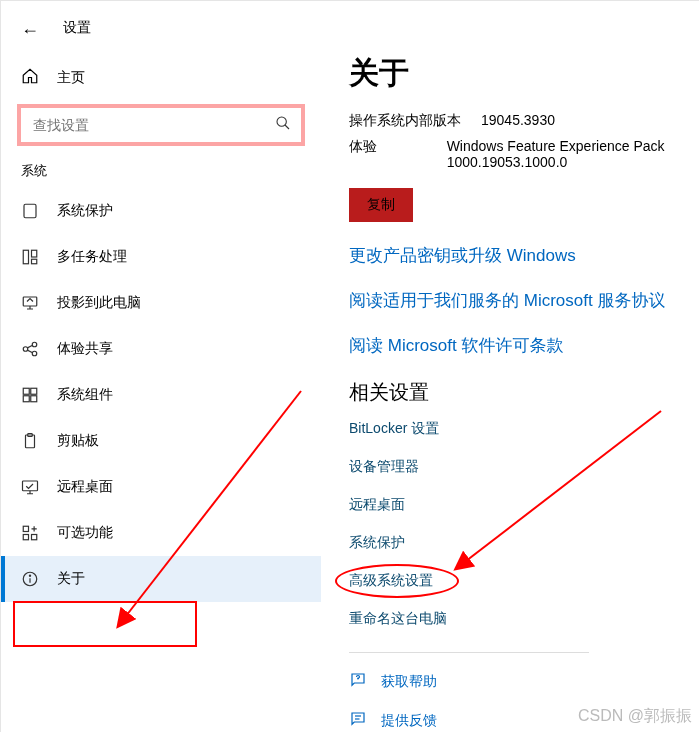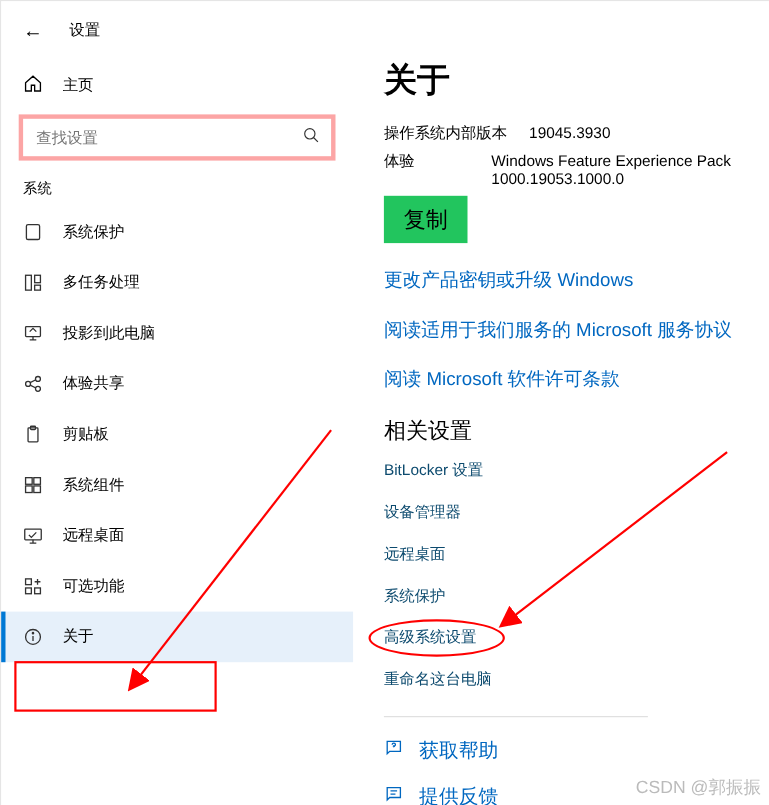--- a/index.html
+++ b/index.html
@@ -19,28 +19,28 @@
 .nav-item{display:flex;align-items:center;gap:18px;padding:14px 20px;position:relative}
 .nav-item .icon{width:18px;height:18px;display:flex;align-items:center;justify-content:center;color:#333}
 .nav-item svg{width:18px;height:18px}
 .nav-item.selected{background:#e6f0fa}
 .sel-bar{position:absolute;left:0;top:0;bottom:0;width:4px;background:#0078d4}
 .main{flex:1;padding:16px 0 0 28px;box-sizing:border-box}
 h1.page-title{font-size:30px;font-weight:600;margin:36px 0 18px 0}
 .kv-row{display:flex;margin-bottom:8px;font-size:14px}
 .kv-row .k{width:132px;color:#000000}
 .kv-row .v{color:#000}
-.copy-btn{background:#22c55e;border:none;padding:8px 18px;font-size:20px;color:#000}
+.copy-btn{margin-top:10px;background:#b91c1c;border:none;padding:8px 18px;font-size:14px;color:#000}
 .links{margin-top:22px}
 .link{display:block;color:#0067c0;margin-bottom:22px;font-size:17px;cursor:pointer}
 h2.sub-title{font-size:20px;font-weight:400;margin:22px 0 14px 0}
 .rel-link{display:block;color:#0c4a6e;margin-bottom:20px;font-size:14px;cursor:pointer}
 .rel-link.highlight{position:relative}
 .oval{position:absolute;left:-14px;top:-8px;width:120px;height:30px;border:2px solid #ff0000;border-radius:50%;pointer-events:none}
-.help-row{display:flex;align-items:center;gap:14px;color:#0067c0;margin-bottom:18px;font-size:18px;cursor:pointer}
+.help-row{display:flex;align-items:center;gap:14px;color:#0067c0;margin-bottom:18px;font-size:14px;cursor:pointer}
 .help-row svg{width:18px;height:18px}
 .sep{border:none;border-top:1px solid #ddd;margin:24px 0 18px 0;width:240px}
 .red-box{position:absolute;left:12px;top:600px;width:180px;height:42px;border:2px solid #ff0000;pointer-events:none}
 svg.arrow{position:absolute;pointer-events:none}
 .watermark{position:absolute;right:8px;bottom:6px;color:#bbb;font-size:16px}
 </style>
 </head>
 <body>
 
 <div class="window">
@@ -112,36 +112,36 @@
               <circle cx="18" cy="18" r="3"></circle>
               <line x1="8.5" y1="10.5" x2="15.5" y2="7"></line>
               <line x1="8.5" y1="13.5" x2="15.5" y2="17"></line>
             </svg>
           </span>
         <span>体验共享</span>
       </li>
       <li class="nav-item">
         <span class="icon">
             <svg viewBox="0 0 24 24" fill="none" stroke="currentColor" stroke-width="1.6">
-              <rect x="6" y="4" width="12" height="17" rx="1"></rect>
-              <rect x="9" y="2" width="6" height="4" rx="1"></rect>
-            </svg>
-          </span>
-        <span>剪贴板</span>
-      </li>
-      <li class="nav-item">
-        <span class="icon">
-            <svg viewBox="0 0 24 24" fill="none" stroke="currentColor" stroke-width="1.6">
               <rect x="3" y="3" width="8" height="8"></rect>
               <rect x="13" y="3" width="8" height="8"></rect>
               <rect x="3" y="13" width="8" height="8"></rect>
               <rect x="13" y="13" width="8" height="8"></rect>
             </svg>
           </span>
         <span>系统组件</span>
+      </li>
+      <li class="nav-item">
+        <span class="icon">
+            <svg viewBox="0 0 24 24" fill="none" stroke="currentColor" stroke-width="1.6">
+              <rect x="6" y="4" width="12" height="17" rx="1"></rect>
+              <rect x="9" y="2" width="6" height="4" rx="1"></rect>
+            </svg>
+          </span>
+        <span>剪贴板</span>
       </li>
       <li class="nav-item">
         <span class="icon">
             <svg viewBox="0 0 24 24" fill="none" stroke="currentColor" stroke-width="1.6">
               <rect x="2" y="4" width="20" height="13" rx="1"></rect>
               <path d="M8 21h8M12 17v4"></path>
               <path d="M7 11l3 3 6-6"></path>
             </svg>
           </span>
         <span>远程桌面</span>

